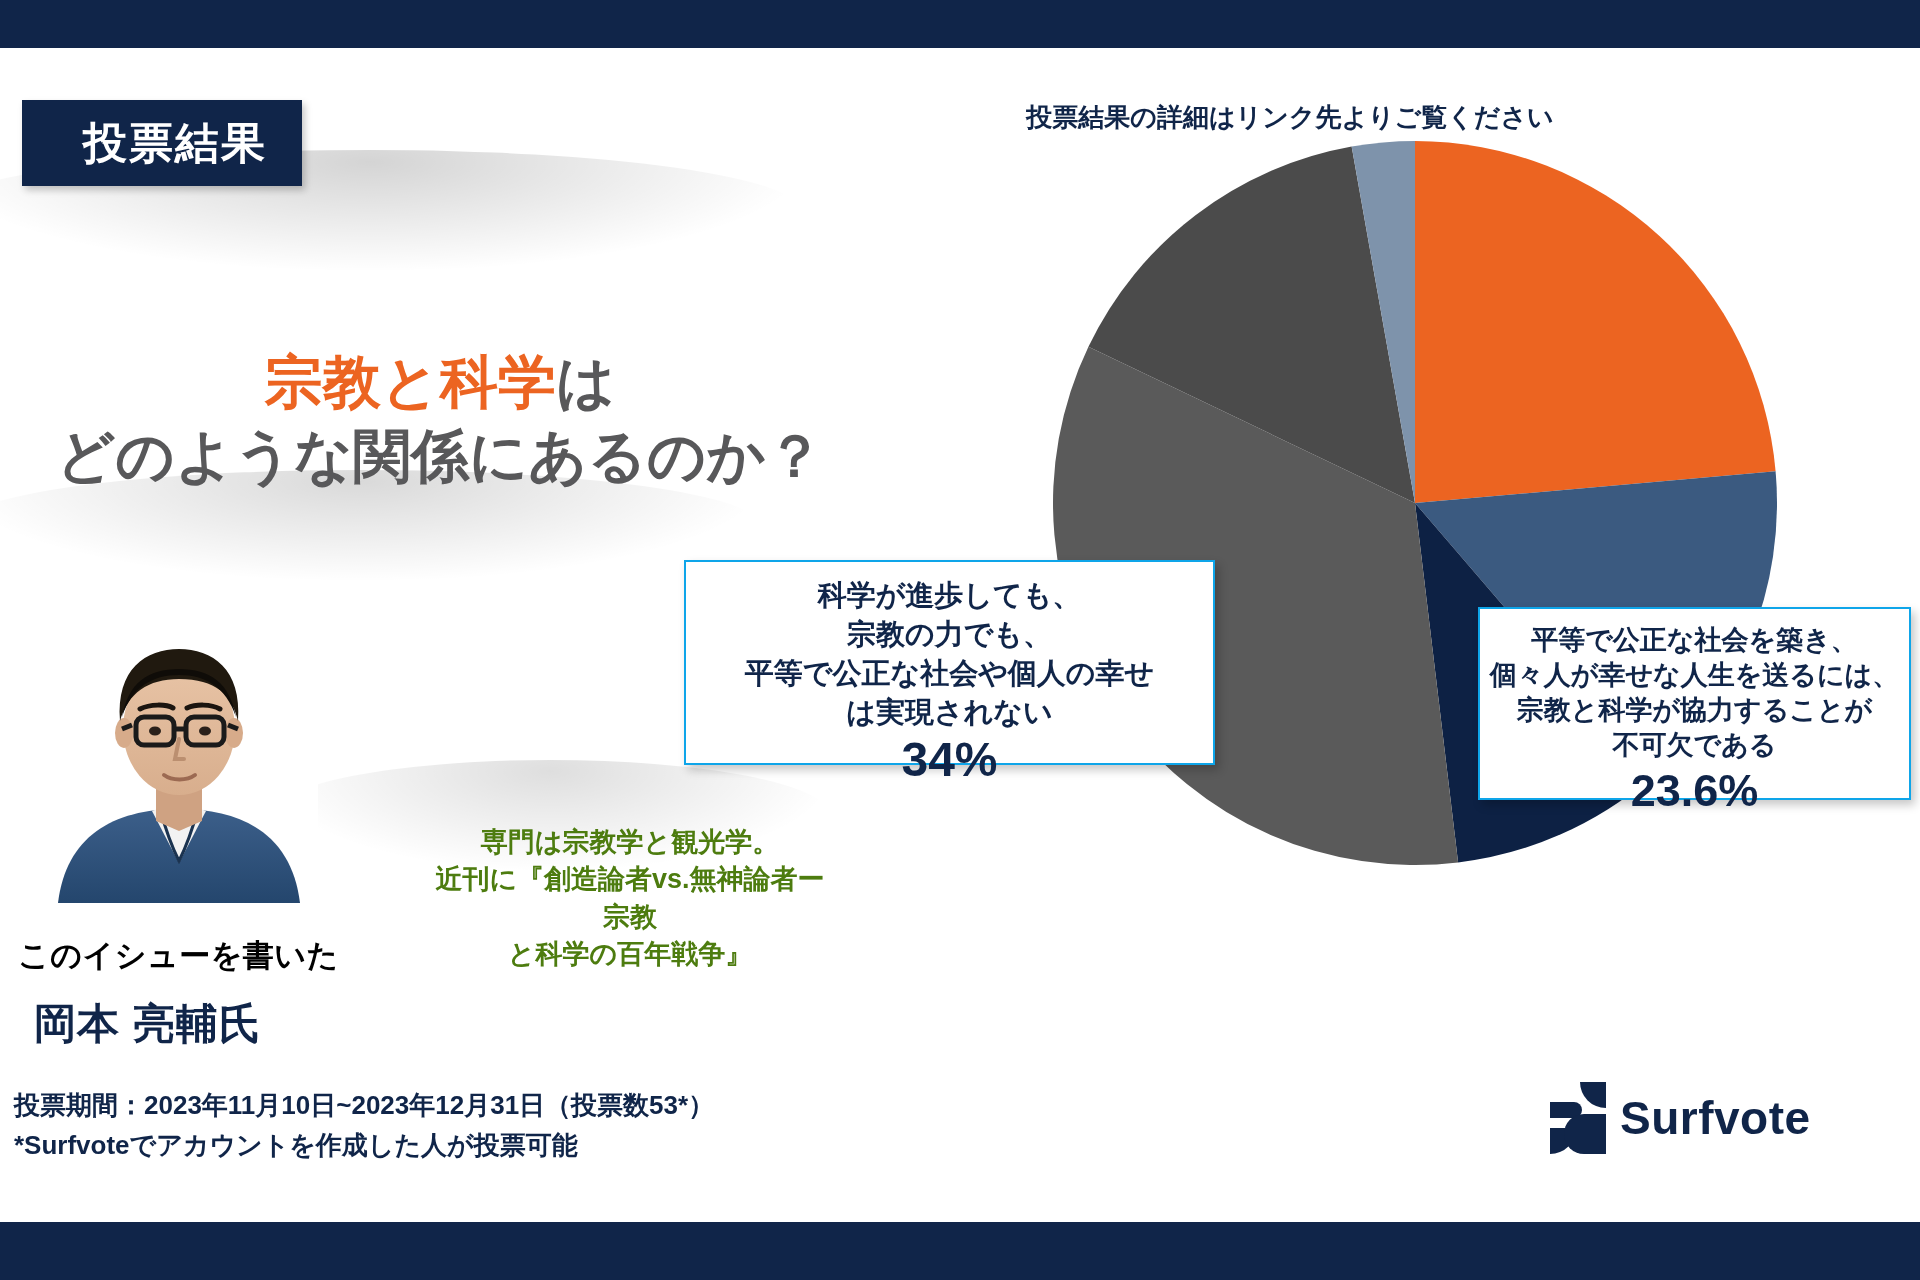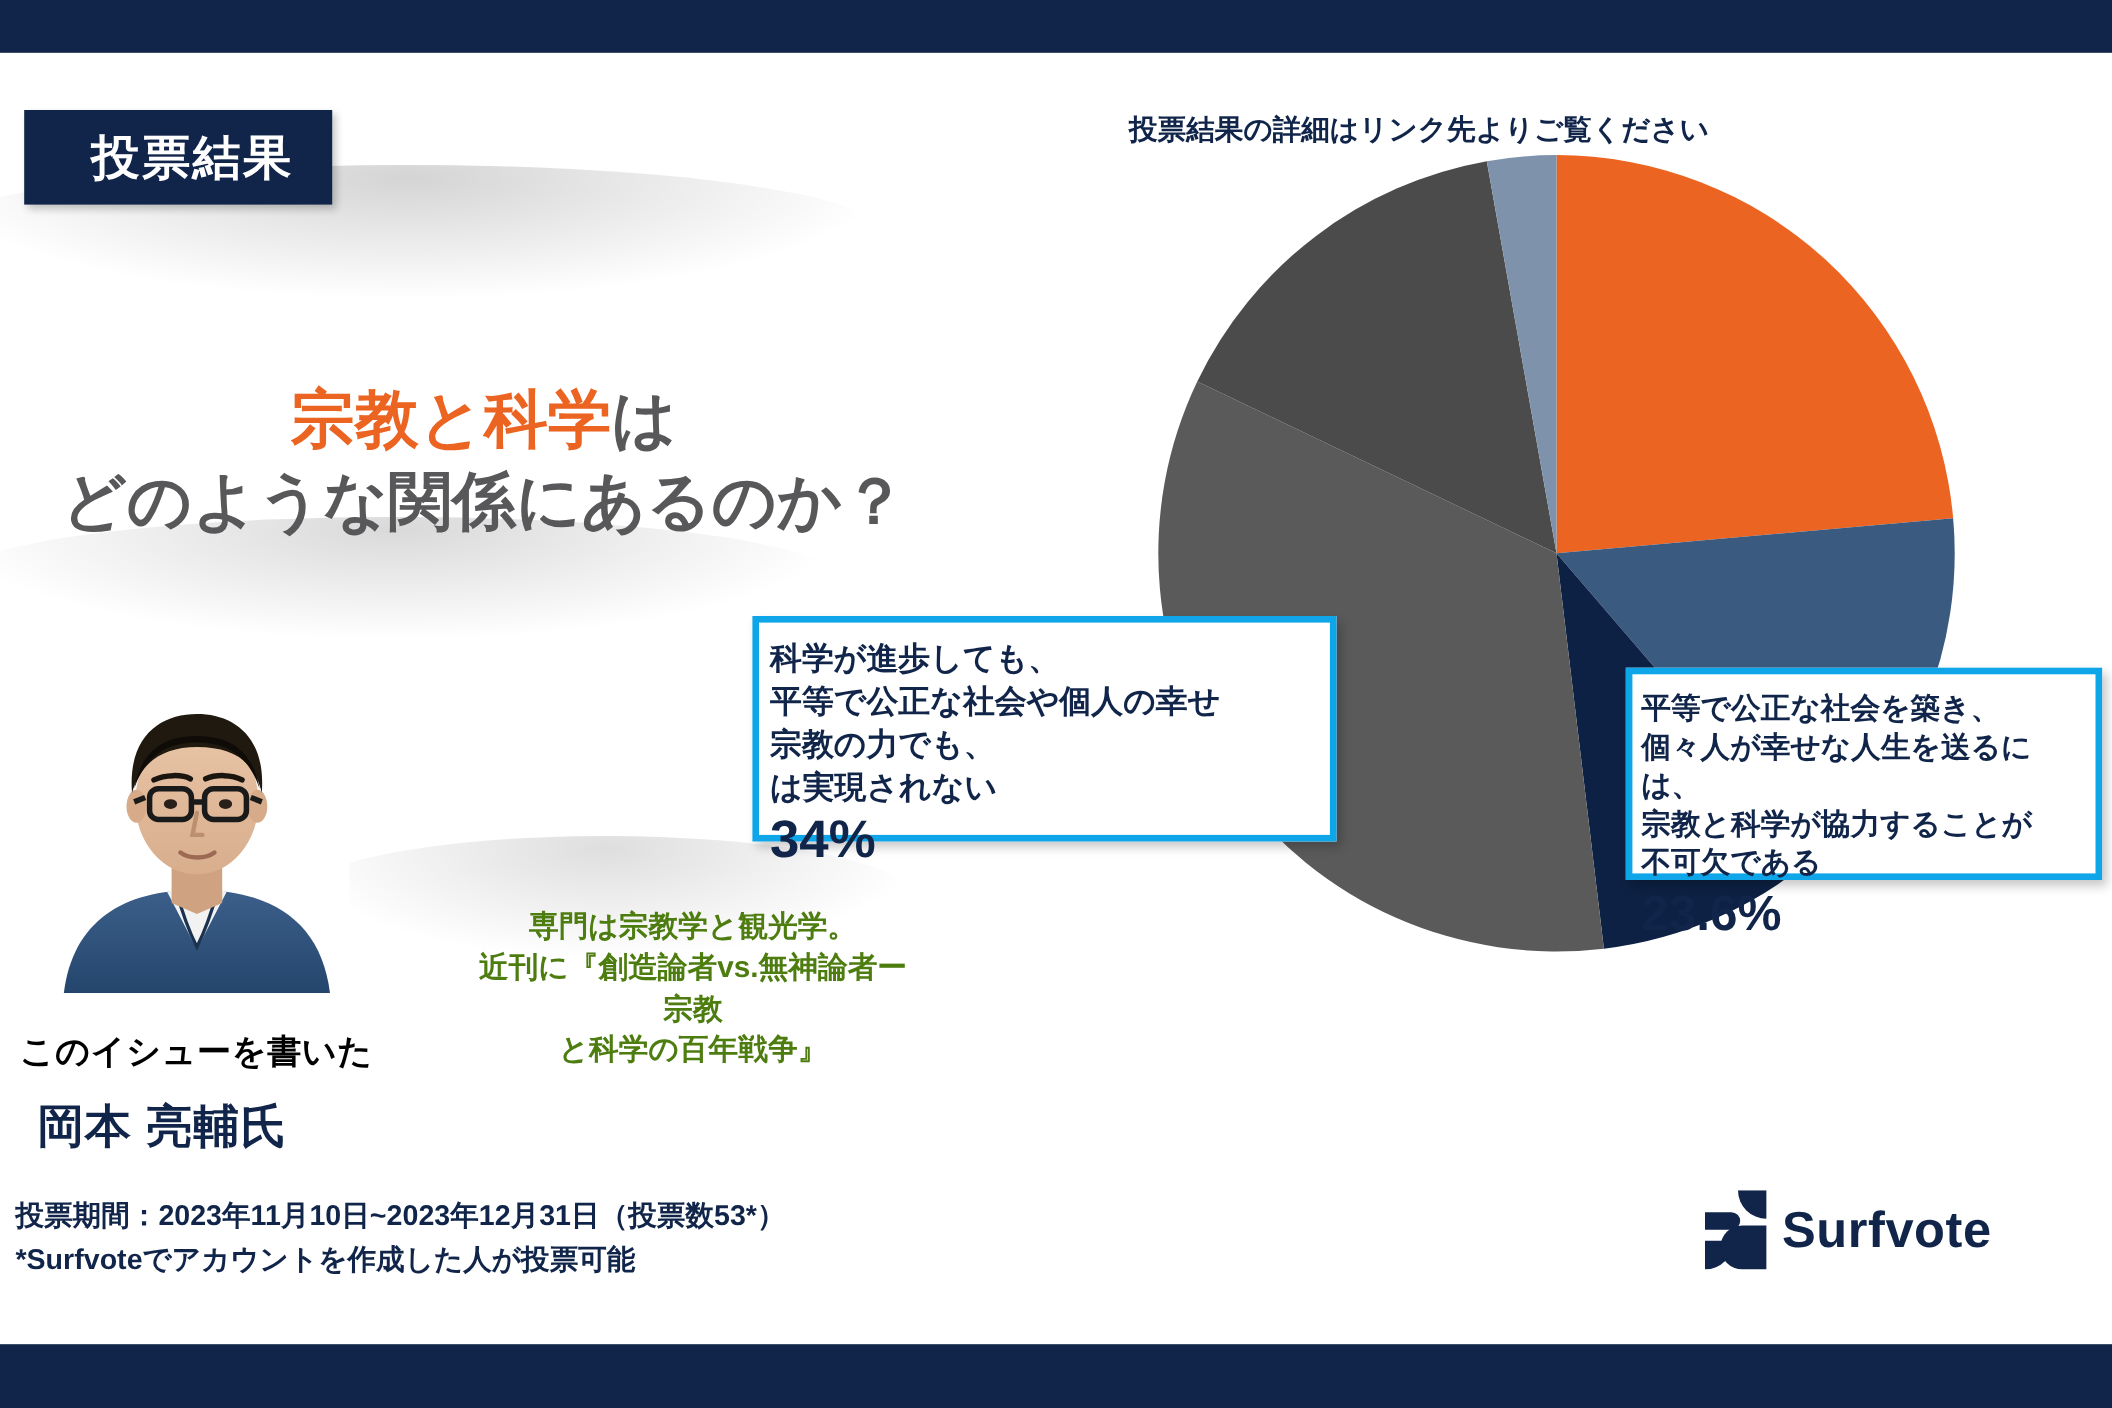--- a/index.html
+++ b/index.html
@@ -84,23 +84,23 @@
     position:absolute;left:1000px;top:100px;width:580px;
     text-align:center;font-size:26px;font-weight:bold;color:#102549;
     white-space:nowrap;
   }
   .pie-wrap{position:absolute;left:808px;top:138px;width:1215px;height:730px;}
   .pie-wrap svg{display:block;}
 
   
   .callout{
     position:absolute;background:#ffffff;
-    border:6px solid #0ea5e9;
+    border:2px solid #0ea5e9;
     box-shadow:4px 5px 9px rgba(0,0,0,.22);
-    color:#102549;font-weight:bold;
+    color:#102549;text-align:center;font-weight:bold;
     box-sizing:border-box;
   }
   .callout .lines{font-size:29px;line-height:1.34;}
   .callout .pct{font-size:48px;line-height:1.14;margin-top:2px;}
   .callout-left{left:684px;top:560px;width:531px;height:205px;padding:14px 10px 0;}
   .callout-right{left:1478px;top:607px;width:433px;height:193px;padding:14px 8px 0;}
   .callout-right .lines{font-size:27px;line-height:1.30;}
   .callout-right .pct{font-size:45px;}
 
   
@@ -200,22 +200,22 @@
           <path d="M 607 365 L 650.11 724.42 A 362 362 0 0 1 280.43 208.81 Z" fill="#5a5a5a"></path>
           <path d="M 607 365 L 280.43 208.81 A 362 362 0 0 1 543.64 8.59 Z" fill="#4b4b4b"></path>
           <path d="M 607 365 L 543.64 8.59 A 362 362 0 0 1 607.00 3.00 Z" fill="#7e93ab"></path>
         </g>
     </svg>
   </div>
 
   <div class="callout callout-left">
     <div class="lines">
       <div>科学が進歩しても、</div>
+      <div>宗教の力でも、</div>
       <div>平等で公正な社会や個人の幸せ</div>
-      <div>宗教の力でも、</div>
       <div>は実現されない</div>
     </div>
     <div class="pct">34%</div>
   </div>
 
   <div class="callout callout-right">
     <div class="lines">
       <div>平等で公正な社会を築き、</div>
       <div>個々人が幸せな人生を送るには、</div>
       <div>宗教と科学が協力することが</div>

